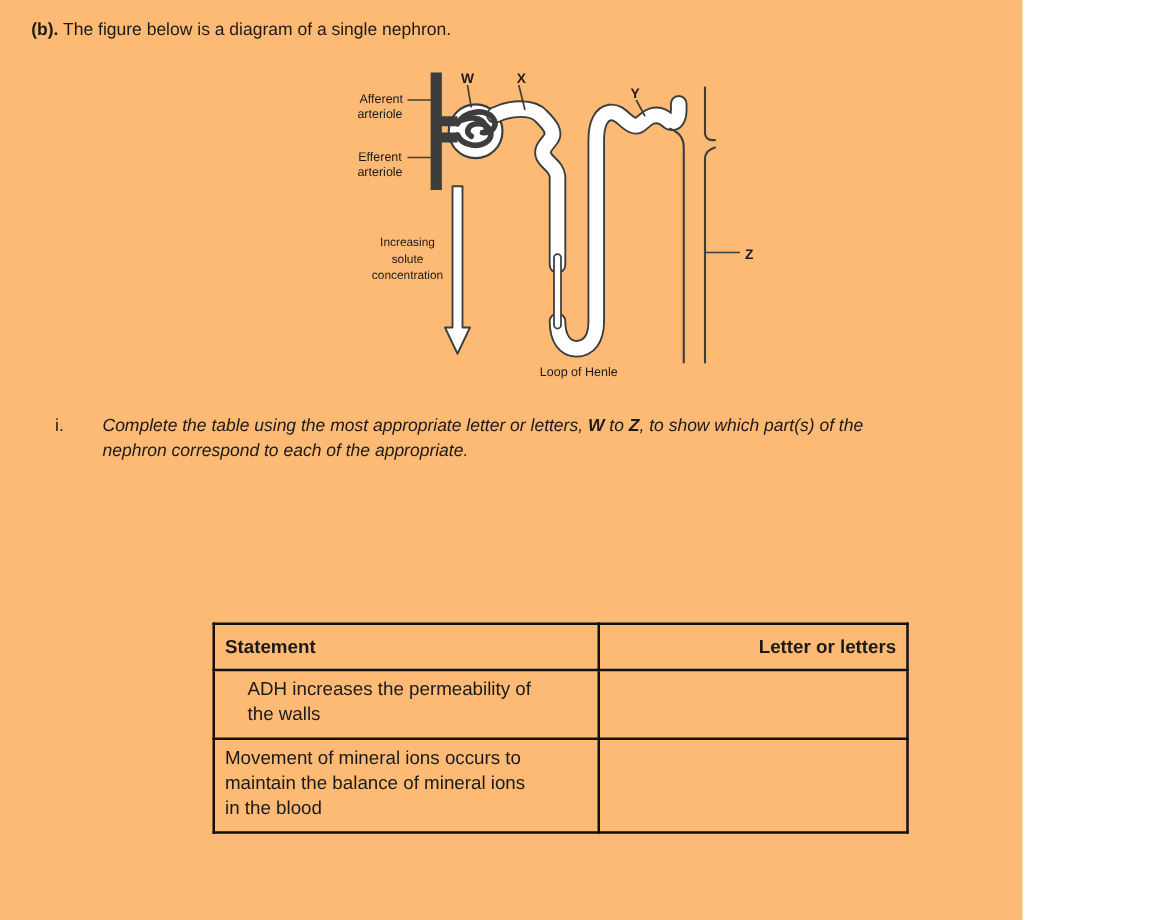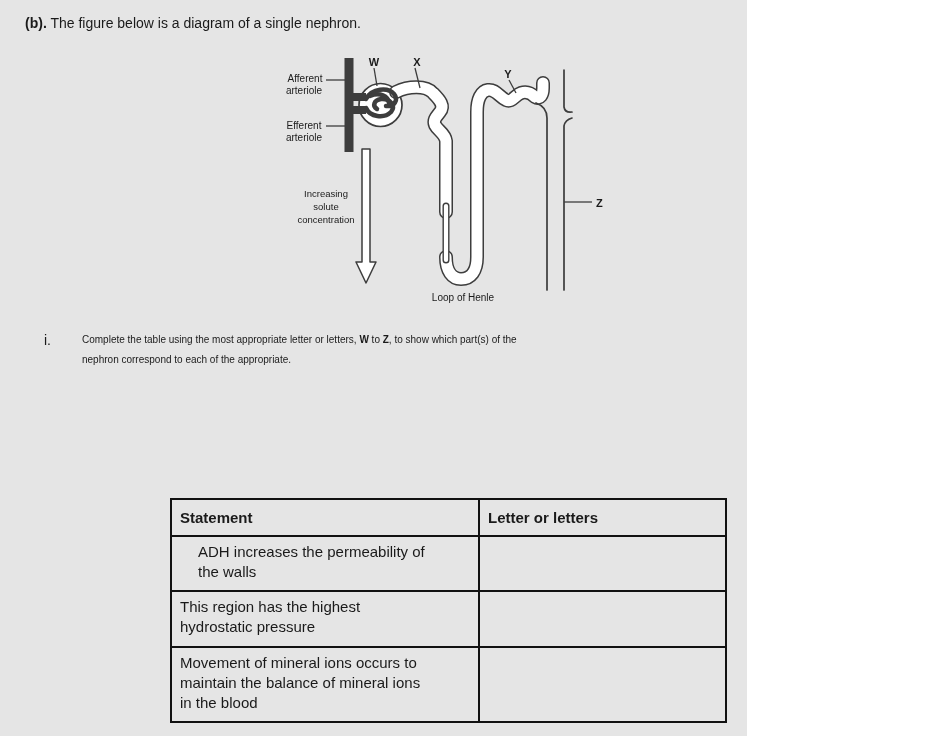--- a/index.html
+++ b/index.html
@@ -1,36 +1,36 @@
 <!DOCTYPE html>
 <html><head>
 <meta charset="utf-8">
 <style>
   html,body{margin:0;padding:0;background:#fff;}
   .page{
-    position:relative;width:747px;height:736px;background:#e5e5e5;
+    position:relative;width:818px;height:736px;background:#fdba74;
     font-family:"Liberation Sans",sans-serif;color:#1a1a1a;overflow:hidden;
   }
   .heading{position:absolute;left:25px;top:14px;font-size:14px;line-height:18px;}
   .heading .b{font-weight:bold;}
   .diagram{position:absolute;left:280px;top:50px;}
   .q-num{position:absolute;left:44px;top:330px;font-size:14px;line-height:20px;}
-  .q-text{position:absolute;left:82px;top:330px;width:790px;font-size:10px;line-height:20px;}
+  .q-text{position:absolute;left:82px;top:330px;width:790px;font-size:14px;line-height:20px;font-style:italic;}
   .q-text .bold{font-weight:bold;}
   .q-note{position:absolute;left:82px;top:392px;width:790px;font-size:14px;line-height:20px;}
   .answer-table{
     position:absolute;left:170px;top:498px;width:555px;
     border-collapse:collapse;table-layout:fixed;font-size:15px;line-height:20px;color:#1a1a1a;
   }
   .answer-table th,.answer-table td{border:2px solid #111111;vertical-align:top;}
   .answer-table col.c1{width:308px;}
   .answer-table col.c2{width:247px;}
   .answer-table th{height:31px;padding:2px 8px;font-weight:bold;vertical-align:middle;}
   .answer-table th.stmt{text-align:left;}
-  .answer-table th.ans{text-align:left;}
+  .answer-table th.ans{text-align:right;}
   .answer-table td{padding:5px 8px 4px 8px;}
   .answer-table td.stmt{white-space:pre-line;}
   .answer-table tr.r1 td{height:44px;padding-left:26px;}
   .answer-table tr.r2 td{height:45px;}
   .answer-table tr.r3 td{height:64px;margin-top:12px;}
   svg text{fill:#1a1a1a;font-family:"Liberation Sans",sans-serif;}
   svg .lab{font-size:10px;}
   svg .lab-sm{font-size:9.5px;}
   svg .letter{font-size:11px;font-weight:bold;}
 </style>
@@ -113,25 +113,20 @@
     <tbody>
         <tr>
       <th class="stmt">Statement</th>
       <th class="ans">Letter or letters</th>
     </tr>
     <tr class="r1">
       <td class="stmt">ADH increases the permeability of
 the walls</td>
       <td class="ans"></td>
     </tr>
-    <tr class="r2">
-      <td class="stmt">This region has the highest
-hydrostatic pressure</td>
-      <td class="ans"></td>
-    </tr>
     <tr class="r3">
       <td class="stmt">Movement of mineral ions occurs to
 maintain the balance of mineral ions
 in the blood</td>
       <td class="ans"></td>
     </tr>
   </tbody>
     </table>
 
 </div>

